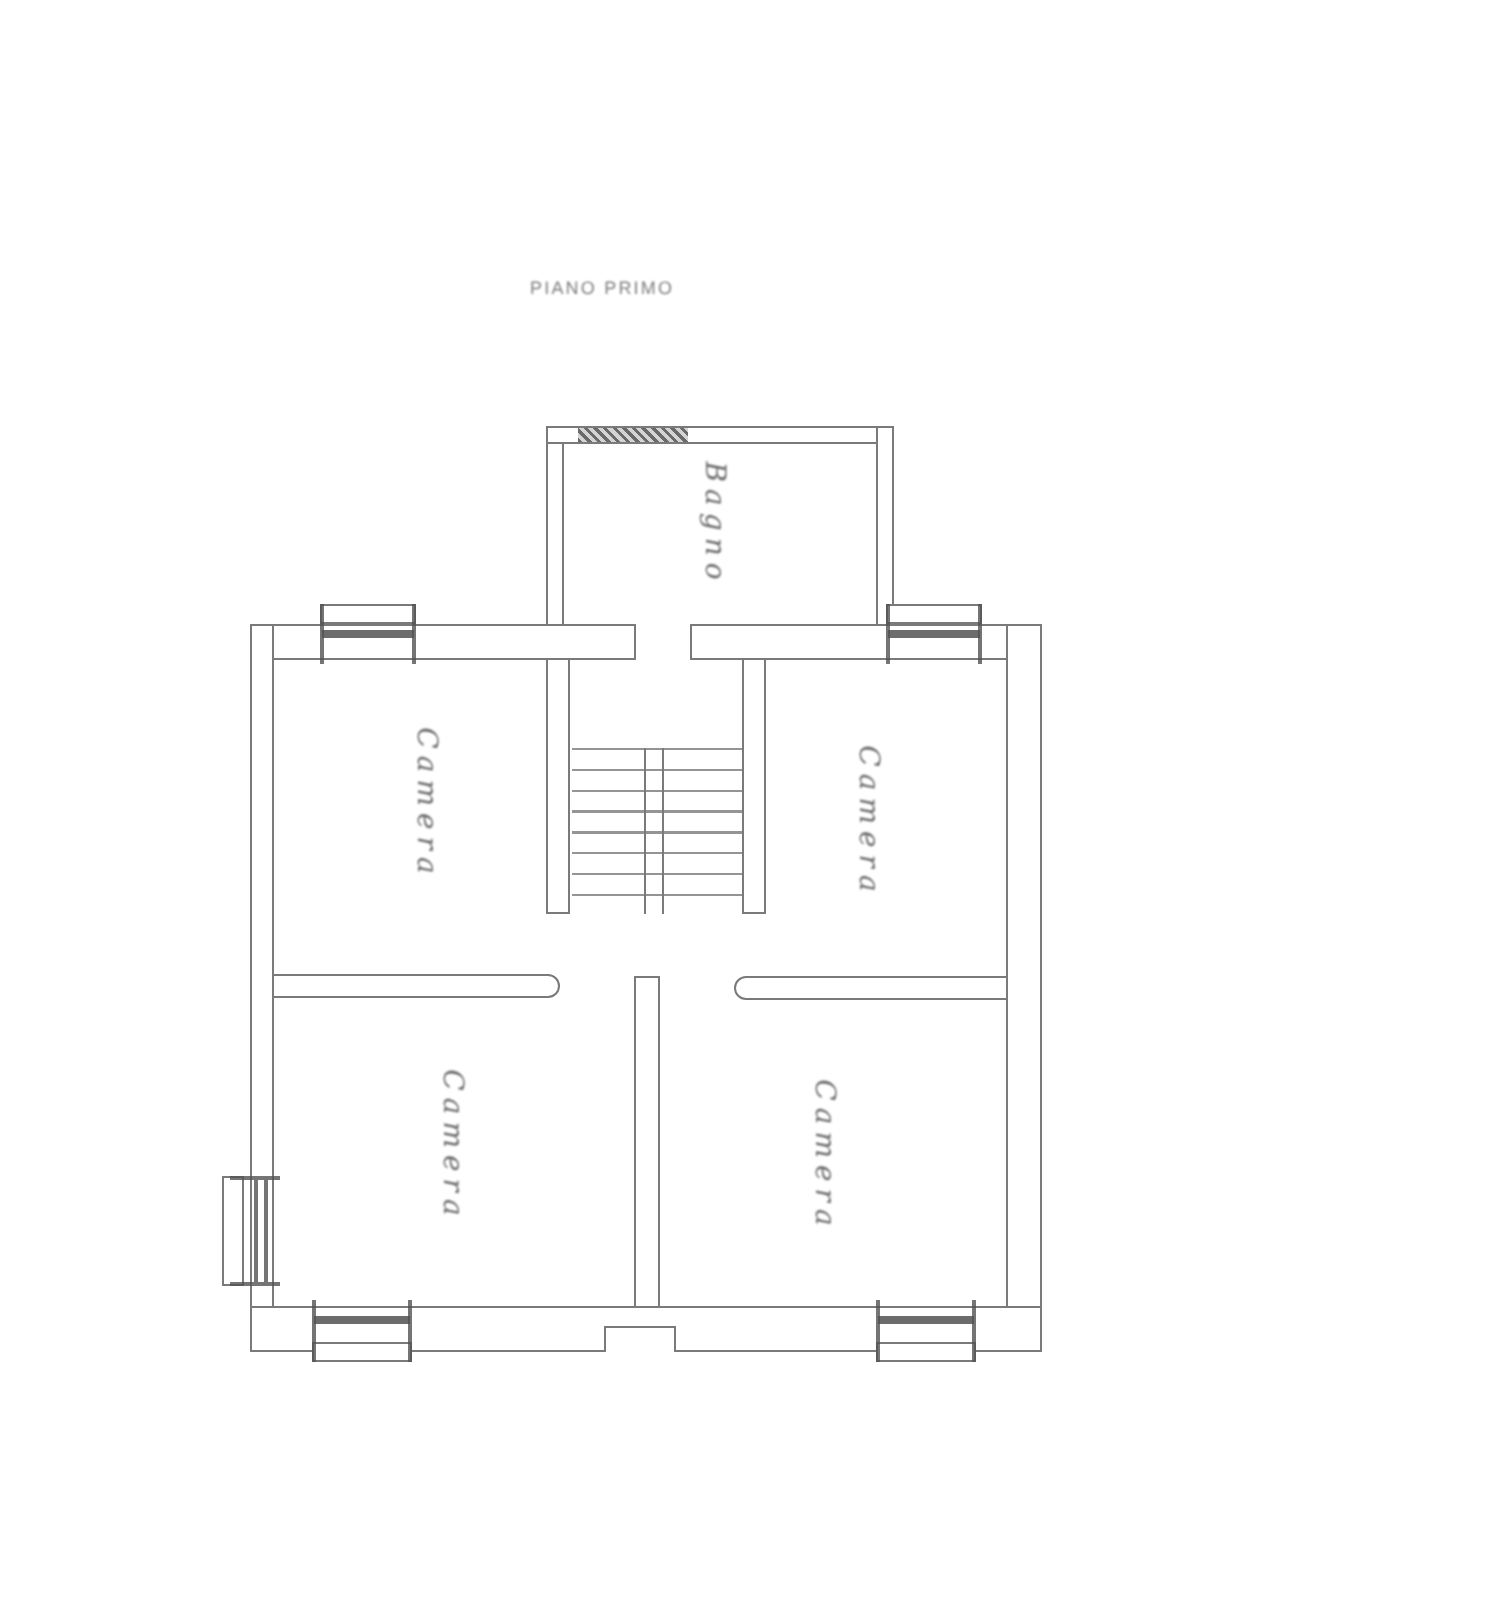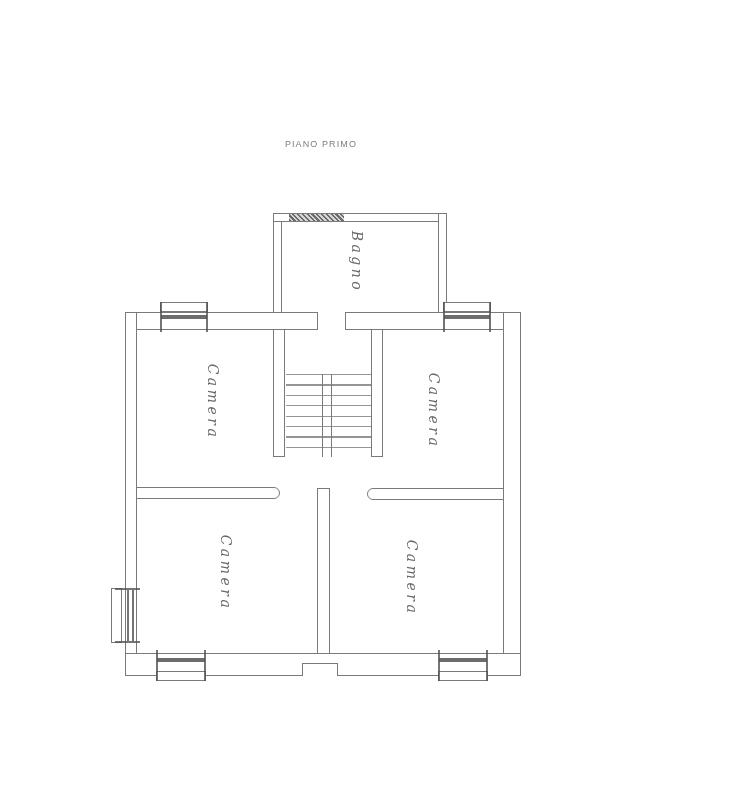--- a/index.html
+++ b/index.html
@@ -1,20 +1,20 @@
 <!DOCTYPE html>
 <html style="--line: #7a7a7a; --dark: #525252; --text: #6a6a6a; --background: #ffffff;"><head>
 <meta charset="utf-8">
 <style>
   html,body{margin:0;padding:0;background:var(--background,#fff);}
   .stage{position:relative;width:749px;height:800px;background:var(--background,#fff);overflow:hidden;
          font-family:"Liberation Sans",sans-serif;}
   .plan{position:absolute;inset:0;filter:blur(0.35px);}
   .title{position:absolute;font-family:"Liberation Sans",sans-serif;font-size:9px;
-         letter-spacing:1.1px;color:#7d7d7d;filter:blur(0.45px);text-align:right;white-space:nowrap;}
+         letter-spacing:1.1px;color:#7d7d7d;filter:blur(0.45px);text-align:left;white-space:nowrap;}
   .wall{position:absolute;background:#fff;border:1.3px solid var(--line,#7a7a7a);box-sizing:border-box;}
   .treads{position:absolute;background:repeating-linear-gradient(to bottom,var(--line,#7a7a7a) 0 1.2px,transparent 1.2px 10.4px);opacity:.8;}
   .stringer{position:absolute;border-left:1.2px solid var(--line,#7a7a7a);border-right:1.2px solid var(--line,#7a7a7a);box-sizing:border-box;}
   .hatch{position:absolute;background:repeating-linear-gradient(45deg,#5a5a5a 0 1.6px,#cfcfcf 1.6px 3.4px);opacity:.9;}
   .notch{position:absolute;background:#fff;border:1.3px solid var(--line,#7a7a7a);border-bottom:none;box-sizing:border-box;}
   .win{position:absolute;}
   .win-sill-top{position:absolute;left:0;right:0;top:0;height:10px;border:1px solid var(--line,#7a7a7a);box-sizing:border-box;background:#fff;}
   .win-sill-bottom{position:absolute;left:0;right:0;bottom:0;height:10px;border:1px solid var(--line,#7a7a7a);box-sizing:border-box;background:#fff;}
   .win-band{position:absolute;left:1px;right:1px;height:4px;background:var(--dark,#525252);opacity:.85;}
   .cap-l{position:absolute;left:0;top:0;bottom:0;width:2.4px;background:var(--dark,#525252);opacity:.8;}

